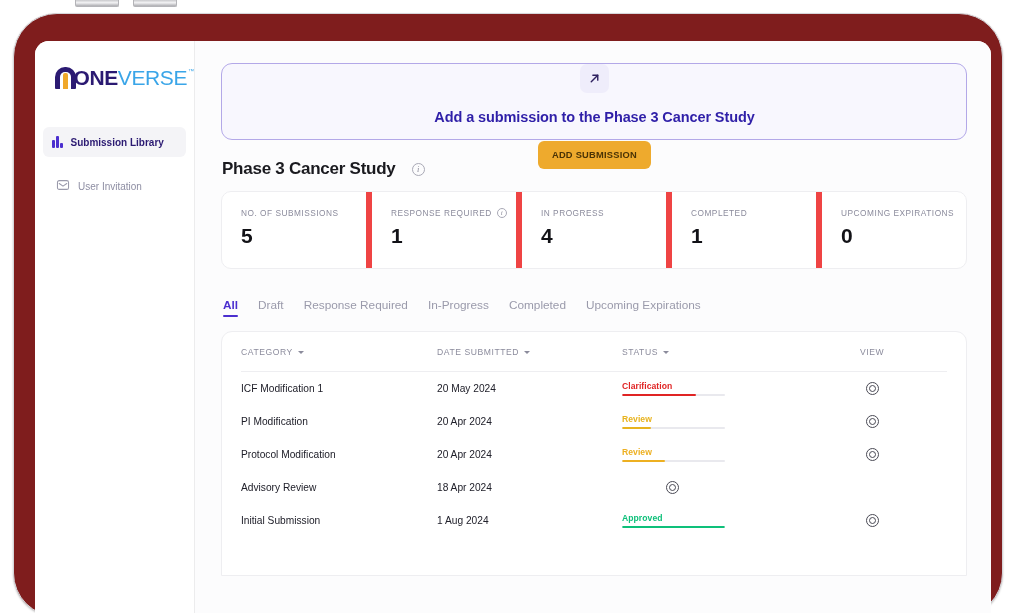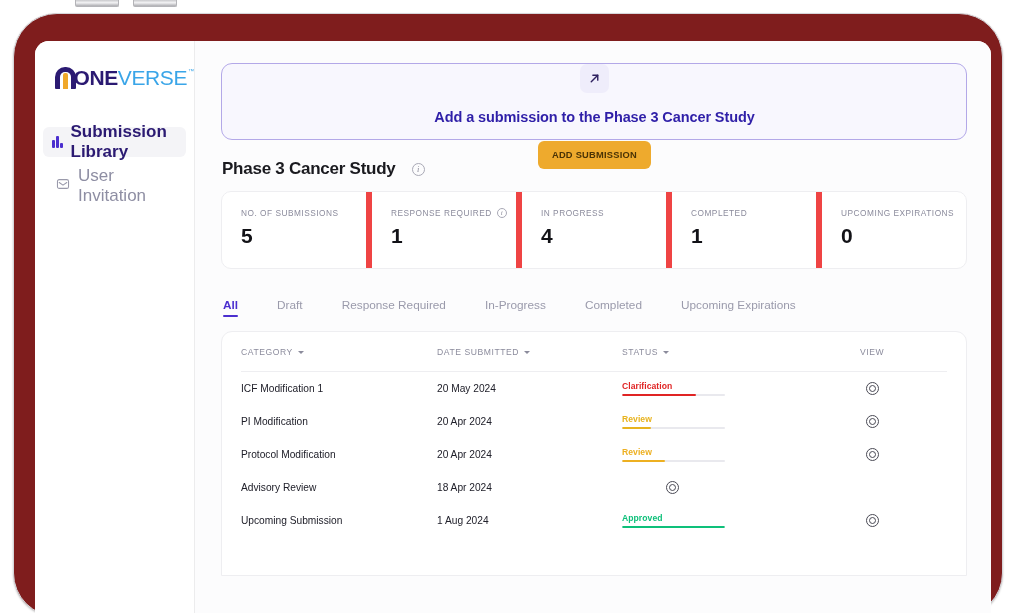--- a/index.html
+++ b/index.html
@@ -129,21 +129,21 @@
   }
 
   .nav-item {
     display: flex;
     align-items: center;
     gap: 8px;
     height: 30px;
     margin: 0 8px 14px 8px;
     padding: 0 9px;
     border-radius: 6px;
-    font-size: 17px;
+    font-size: 10px;
     cursor: pointer;
   }
   .nav-item.active {
     background: #f4f4f7;
     color: #2b1a72;
     font-weight: 700;
   }
   .nav-item.inactive {
     color: #8e8ea3;
     font-weight: 500;
@@ -264,21 +264,21 @@
   .info-icon.sm {
     width: 10px; height: 10px;
     font-size: 7px; line-height: 8.5px;
     flex: 0 0 10px;
   }
 
   
   .tabs {
     display: flex;
     align-items: flex-end;
-    gap: 39px;
+    gap: 20px;
     margin: 22px 0 14px 2px;
     height: 26px;
   }
   .tab {
     font-size: 11.8px;
     color: #9a9aab;
     cursor: pointer;
     padding-bottom: 5px;
     position: relative;
     white-space: nowrap;
@@ -556,21 +556,21 @@
 
           <div class="trow">
             <div class="td c-cat">Advisory Review</div>
             <div class="td c-date">18 Apr 2024</div>
             <div class="c-view">
               <span class="view-icon"></span>
             </div>
           </div>
 
           <div class="trow">
-            <div class="td c-cat">Upcoming Submission</div>
+            <div class="td c-cat">Initial Submission</div>
             <div class="td c-date">1 Aug 2024</div>
             <div class="status-cell">
               <div class="status-text" style="color: rgb(14, 192, 122);">Approved</div>
               <div class="bar-track">
                   <div class="bar-fill" style="width: 100%; background: rgb(14, 192, 122);"></div>
                 </div>
             </div>
             <div class="c-view">
               <span class="view-icon"></span>
             </div>

